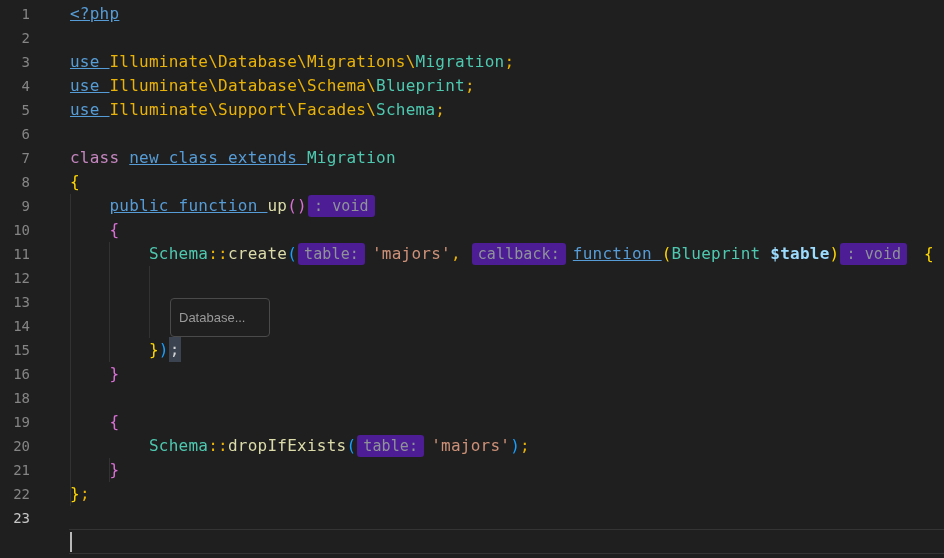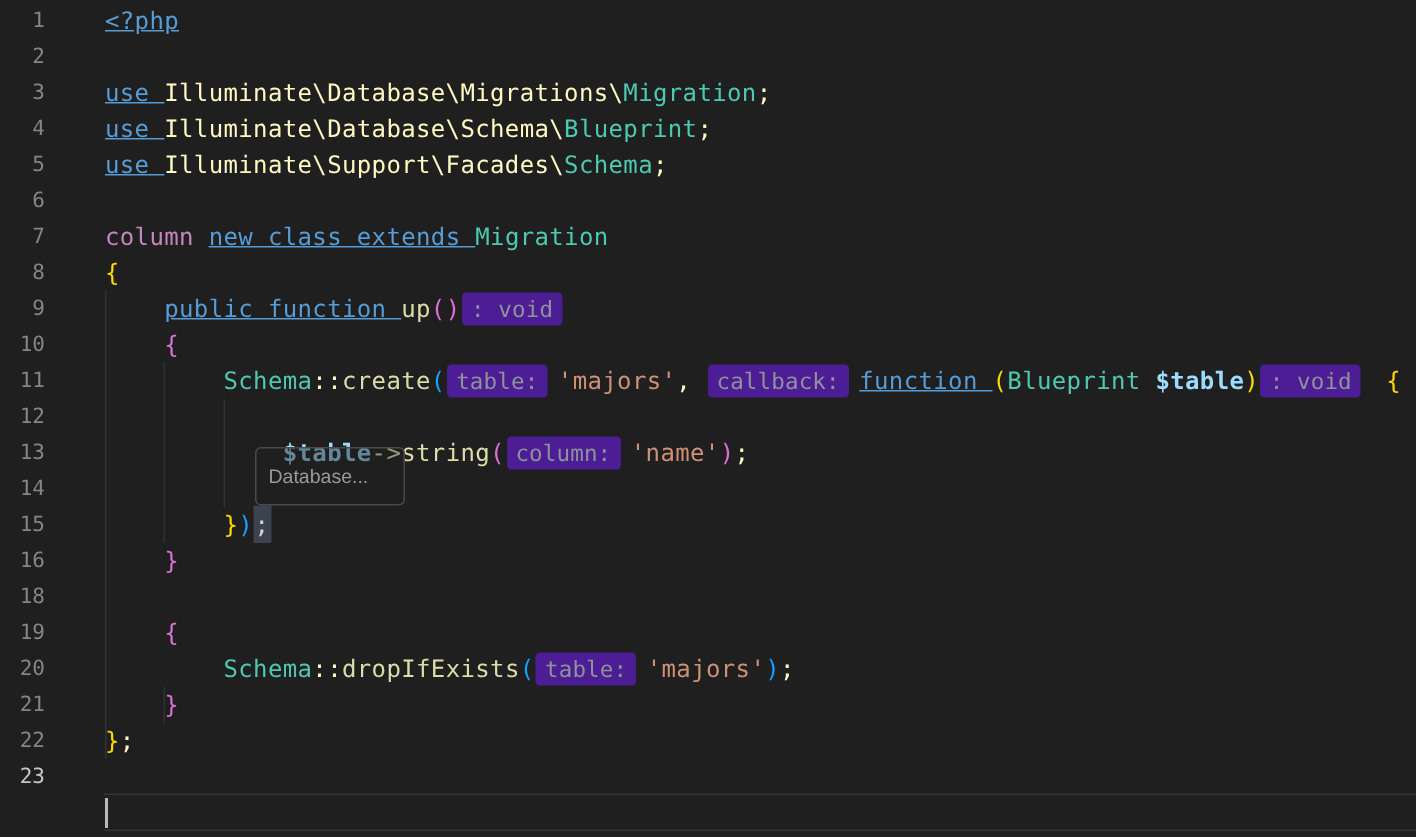--- a/index.html
+++ b/index.html
@@ -12,21 +12,21 @@
   }
   #code-lines { position:absolute; top:2px; left:0; width:100%; }
   .row { display:flex; height:24px; line-height:24px; white-space:pre; }
   .ln {
     flex:none; width:30px; text-align:right; font-size:14px;
     color:#858585; letter-spacing:0; user-select:none;
   }
   .row.current .ln { color:#c6c6c6; }
   .code { margin-left:40px; white-space:pre; }
   
-  .tk-fg  { color:#fef9c3; }
+  .tk-fg  { color:#eab308; }
   .tk-kw  { color:#569cd6;text-decoration:underline; }
   .tk-ctl { color:#c586c0; }
   .tk-cls { color:#4ec9b0; }
   .tk-fn  { color:#dcdcaa; }
   .tk-var { color:#9cdcfe; font-weight:bold; }
   .tk-str { color:#ce9178; }
   .tk-b1  { color:#ffd700; }
   .tk-b2  { color:#da70d6; }
   .tk-b3  { color:#179fff; }
   .tk-hint {
@@ -66,27 +66,27 @@
   <div class="indent-guide" style="left:109px; top:458px; height:24px;"></div>
   <div class="indent-guide" style="left:149px; top:266px; height:72px;"></div>
 
   <div id="code-lines">
       <div class="row"><div class="ln">1</div><div class="code"><span class="tk-kw">&lt;?php</span></div></div>
       <div class="row"><div class="ln">2</div><div class="code"></div></div>
       <div class="row"><div class="ln">3</div><div class="code"><span class="tk-kw">use </span><span class="tk-fg">Illuminate\Database\Migrations\</span><span class="tk-cls">Migration</span><span class="tk-fg">;</span></div></div>
       <div class="row"><div class="ln">4</div><div class="code"><span class="tk-kw">use </span><span class="tk-fg">Illuminate\Database\Schema\</span><span class="tk-cls">Blueprint</span><span class="tk-fg">;</span></div></div>
       <div class="row"><div class="ln">5</div><div class="code"><span class="tk-kw">use </span><span class="tk-fg">Illuminate\Support\Facades\</span><span class="tk-cls">Schema</span><span class="tk-fg">;</span></div></div>
       <div class="row"><div class="ln">6</div><div class="code"></div></div>
-      <div class="row"><div class="ln">7</div><div class="code"><span class="tk-ctl">column </span><span class="tk-kw">new class extends </span><span class="tk-cls">Migration</span></div></div>
+      <div class="row"><div class="ln">7</div><div class="code"><span class="tk-ctl">class </span><span class="tk-kw">new class extends </span><span class="tk-cls">Migration</span></div></div>
       <div class="row"><div class="ln">8</div><div class="code"><span class="tk-b1">{</span></div></div>
       <div class="row"><div class="ln">9</div><div class="code"><span class="tk-fg">    </span><span class="tk-kw">public function </span><span class="tk-fn">up</span><span class="tk-b2">()</span><span class="tk-hint">: void</span></div></div>
       <div class="row"><div class="ln">10</div><div class="code"><span class="tk-fg">    </span><span class="tk-b2">{</span></div></div>
       <div class="row"><div class="ln">11</div><div class="code"><span class="tk-fg">        </span><span class="tk-cls">Schema</span><span class="tk-fg">::</span><span class="tk-fn">create</span><span class="tk-b3">(</span><span class="tk-hint">table:</span><span class="tk-str">'majors'</span><span class="tk-fg">, </span><span class="tk-hint">callback:</span><span class="tk-kw">function </span><span class="tk-b1">(</span><span class="tk-cls">Blueprint </span><span class="tk-var">$table</span><span class="tk-b1">)</span><span class="tk-hint">: void</span><span class="tk-fg"> </span><span class="tk-b1">{</span></div></div>
       <div class="row"><div class="ln">12</div></div>
-      <div class="row"><div class="ln">13</div><div class="code"><span class="tk-fg">            </span><span class="tk-var">$table</span><span class="tk-fg">-&gt;</span><span class="tk-fn">string</span><span class="tk-b2">(</span><span class="tk-hint">column:</span><span class="tk-str">'name'</span><span class="tk-b2">)</span><span class="tk-fg">;</span></div></div>
+      <div class="row"><div class="ln">13</div></div>
       <div class="row"><div class="ln">14</div></div>
       <div class="row"><div class="ln">15</div><div class="code"><span class="tk-fg">        </span><span class="tk-b1">}</span><span class="tk-b3">)</span><span class="tk-sel">;</span></div></div>
       <div class="row"><div class="ln">16</div><div class="code"><span class="tk-fg">    </span><span class="tk-b2">}</span></div></div>
       <div class="row"><div class="ln">18</div></div>
       <div class="row"><div class="ln">19</div><div class="code"><span class="tk-fg">    </span><span class="tk-b2">{</span></div></div>
       <div class="row"><div class="ln">20</div><div class="code"><span class="tk-fg">        </span><span class="tk-cls">Schema</span><span class="tk-fg">::</span><span class="tk-fn">dropIfExists</span><span class="tk-b3">(</span><span class="tk-hint">table:</span><span class="tk-str">'majors'</span><span class="tk-b3">)</span><span class="tk-fg">;</span></div></div>
       <div class="row"><div class="ln">21</div><div class="code"><span class="tk-fg">    </span><span class="tk-b2">}</span></div></div>
       <div class="row"><div class="ln">22</div><div class="code"><span class="tk-b1">}</span><span class="tk-fg">;</span></div></div>
       <div class="row current"><div class="ln">23</div><div class="code"></div></div>
     </div>

